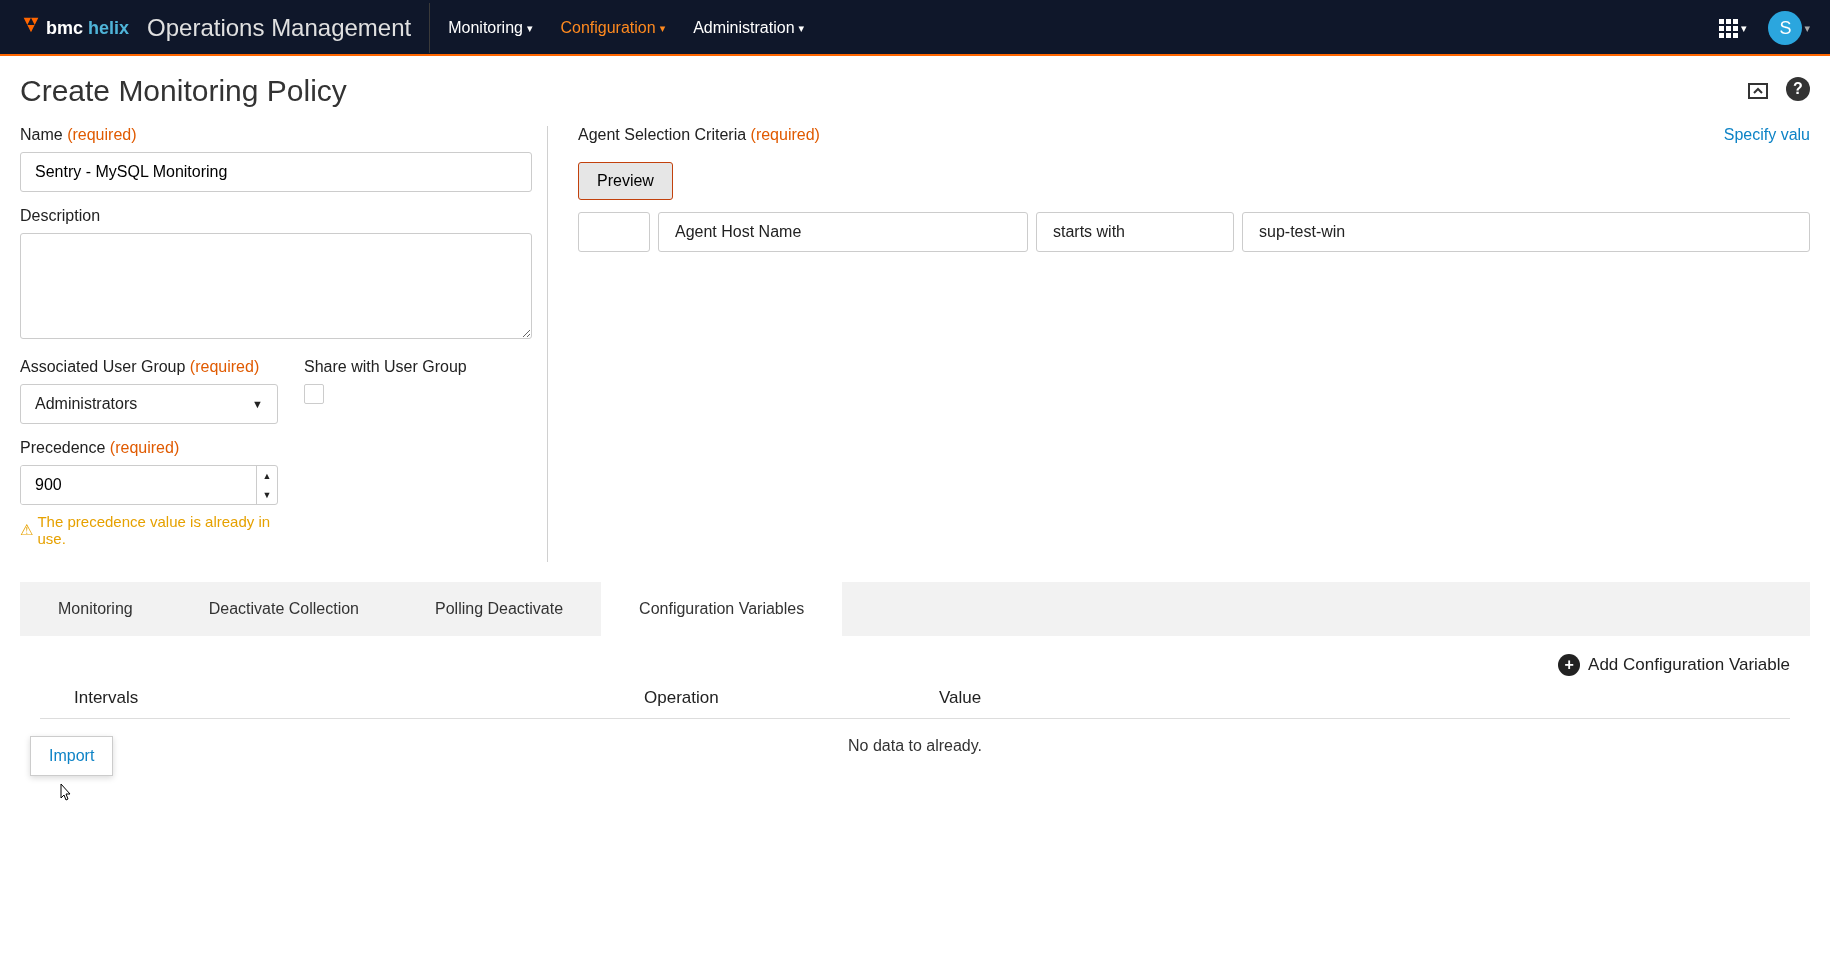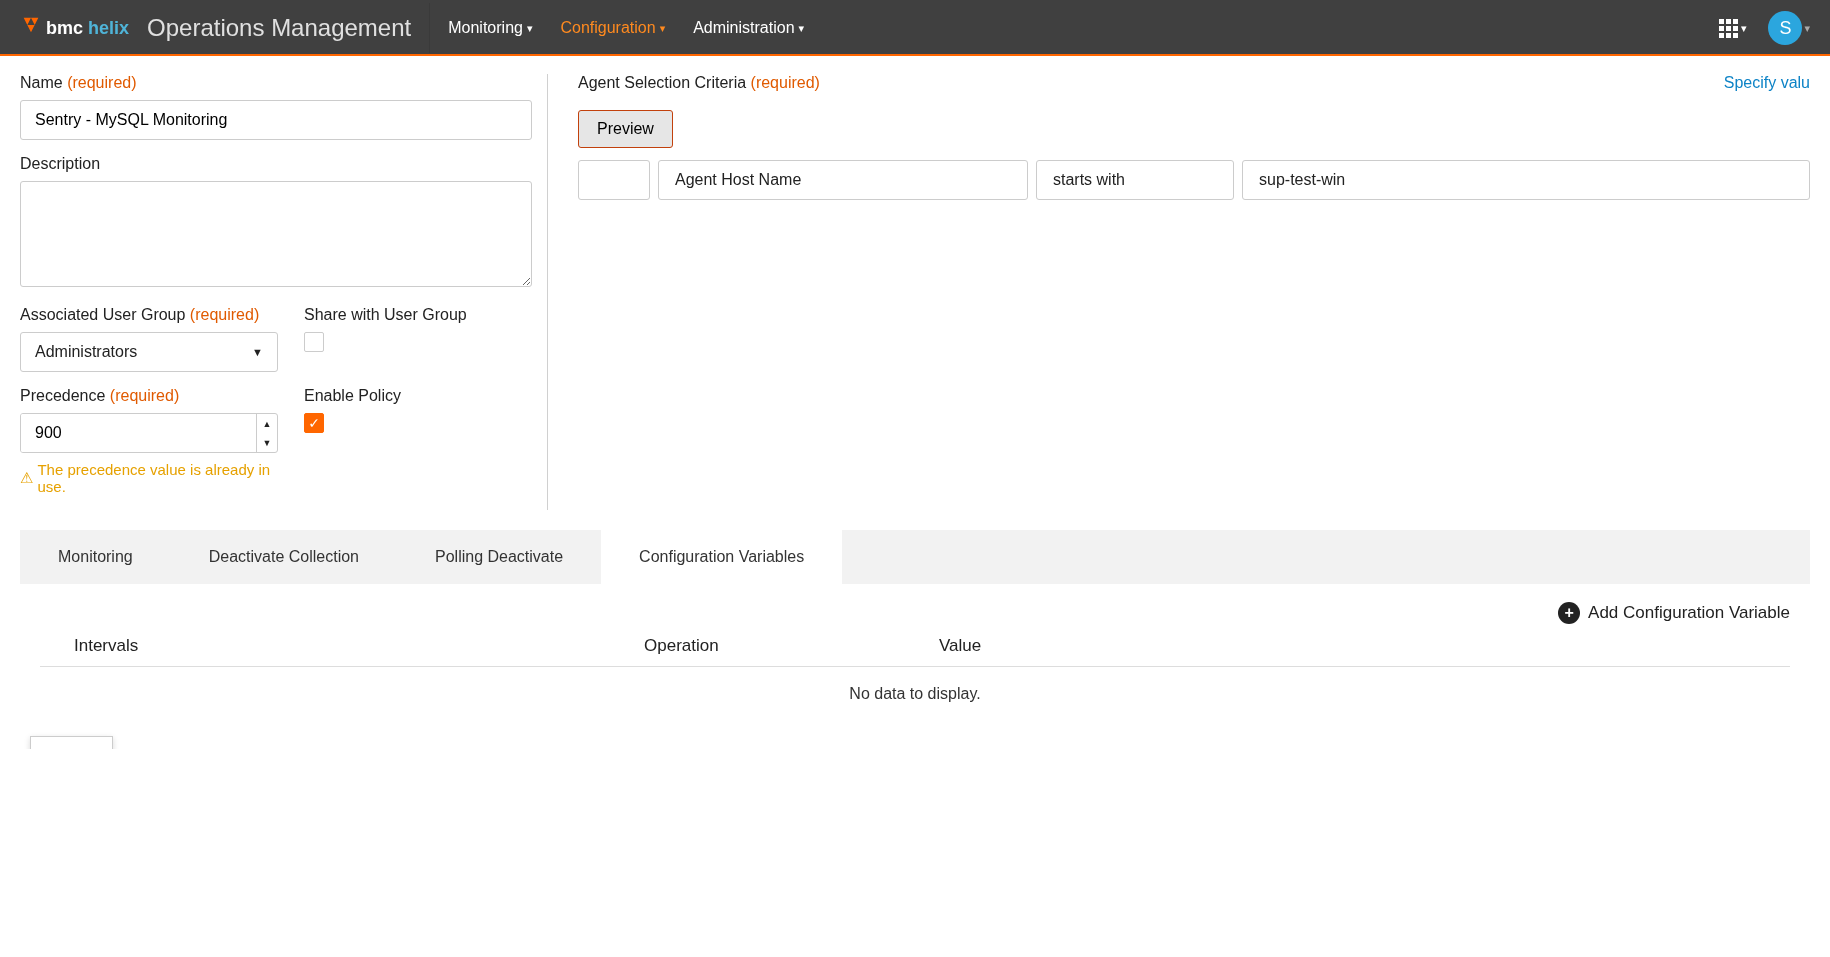--- a/index.html
+++ b/index.html
@@ -1,17 +1,17 @@
 <!DOCTYPE html>
 <html><head>
 <meta charset="utf-8">
 <style>
 * { box-sizing: border-box; margin: 0; padding: 0; }
 body { font-family: -apple-system, BlinkMacSystemFont, "Segoe UI", Arial, sans-serif; background: #fff; color: #222; overflow: hidden; }
-.topbar { background: #404040; height: 56px; display: flex; align-items: center; padding: 0 20px; position: relative; }
+.topbar { background: #0f172a; height: 56px; display: flex; align-items: center; padding: 0 20px; position: relative; }
 .topbar::after { content: ''; position: absolute; bottom: 0; left: 0; right: 0; height: 2px; background: #ff6600; }
 .logo { display: flex; align-items: center; gap: 4px; }
 .logo-icon { color: #ff6600; font-size: 24px; font-weight: bold; }
 .logo-text { font-weight: bold; font-size: 18px; }
 .logo-bmc { color: #fff; }
 .logo-helix { color: #4fb4d8; }
 .app-title { color: #e0e0e0; font-size: 24px; font-weight: 300; margin-left: 18px; padding-right: 18px; border-right: 1px solid #3a3a3a; height: 50px; display: flex; align-items: center; }
 .topnav { display: flex; gap: 28px; margin-left: 18px; }
 .topnav-item { color: #fff; font-size: 16px; cursor: pointer; display: flex; align-items: center; gap: 4px; }
 .topnav-item.active { color: #ff8a1f; }
@@ -119,20 +119,32 @@
       <span class="chevron" style="color:#fff">▾</span>
     </div>
     <div style="display:flex;align-items:center;gap:2px">
       <div class="avatar">S</div>
       <span class="chevron" style="color:#aaa">▾</span>
     </div>
   </div>
 </div>
 
 <div class="page">
+  <div class="page-header">
+    <h1 class="page-title">Create Monitoring Policy</h1>
+    <div class="header-actions">
+      <span class="header-icon">
+        <svg width="24" height="24" viewBox="0 0 24 24">
+            <rect x="3" y="5" width="18" height="14" fill="none" stroke="#333" stroke-width="2"></rect>
+            <path d="M8 14 L12 10 L16 14" fill="none" stroke="#333" stroke-width="2"></path>
+          </svg>
+      </span>
+      <span class="header-icon help-circle">?</span>
+    </div>
+  </div>
 
   <div class="form-row">
     <div class="left-col">
       <div class="field">
         <label class="field-label"><span>Name</span> <span class="required">(required)</span></label>
         <input class="text-input" value="Sentry - MySQL Monitoring" style="">
       </div>
       <div class="field">
         <label class="field-label">Description</label>
         <textarea class="textarea" style=""></textarea>
@@ -158,24 +170,20 @@
             <div class="stepper">
                 <span>▲</span>
                 <span>▼</span>
               </div>
           </div>
           <div class="warning">
             <span class="warn-icon">⚠</span>
             <span>The precedence value is already in use.</span>
           </div>
         </div>
-        <div class="col2">
-          <label class="field-label">Enable Policy</label>
-          <span class="checkbox checked">✓</span>
-        </div>
       </div>
     </div>
 
     <div class="right-col">
       <div class="right-header">
         <label class="field-label"><span>Agent Selection Criteria</span> <span class="required">(required)</span></label>
         <span class="specify-link">Specify valu</span>
       </div>
       <button class="preview-btn">Preview</button>
       <div class="criteria-row">
@@ -197,21 +205,21 @@
     <div class="tab-content">
       <div class="add-var-row">
         <span class="plus-circle">+</span>
         <span class="add-var-text">Add Configuration Variable</span>
       </div>
       <div class="table-head">
         <div class="th th-var">Intervals</div>
         <div class="th th-op">Operation</div>
         <div class="th th-val">Value</div>
       </div>
-      <div class="no-data">No data to display.</div>
+      <div class="no-data">No data to already.</div>
     </div>
   </div>
 
   <span class="menu-dots">⋮</span>
   <div class="popover">
     <div class="popover-item">Import</div>
   </div>
   <span class="cursor-img">
     <svg width="18" height="22" viewBox="0 0 18 22">
         <path fill="#fff" stroke="#000" stroke-width="1" d="M5 2 L5 16 L8 13 L10 18 L12 17 L10 12 L14 12 Z"></path>

